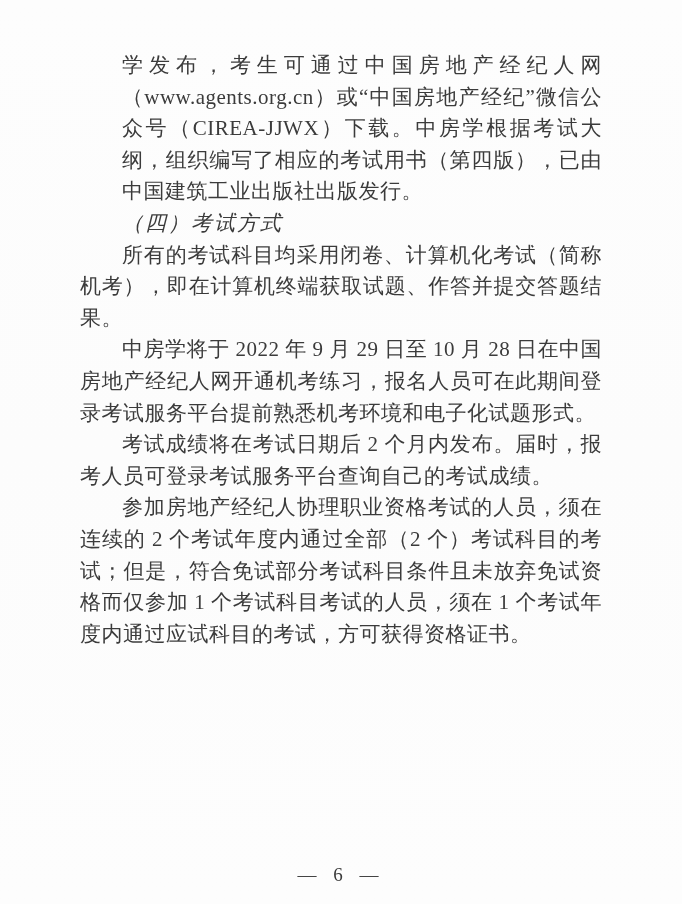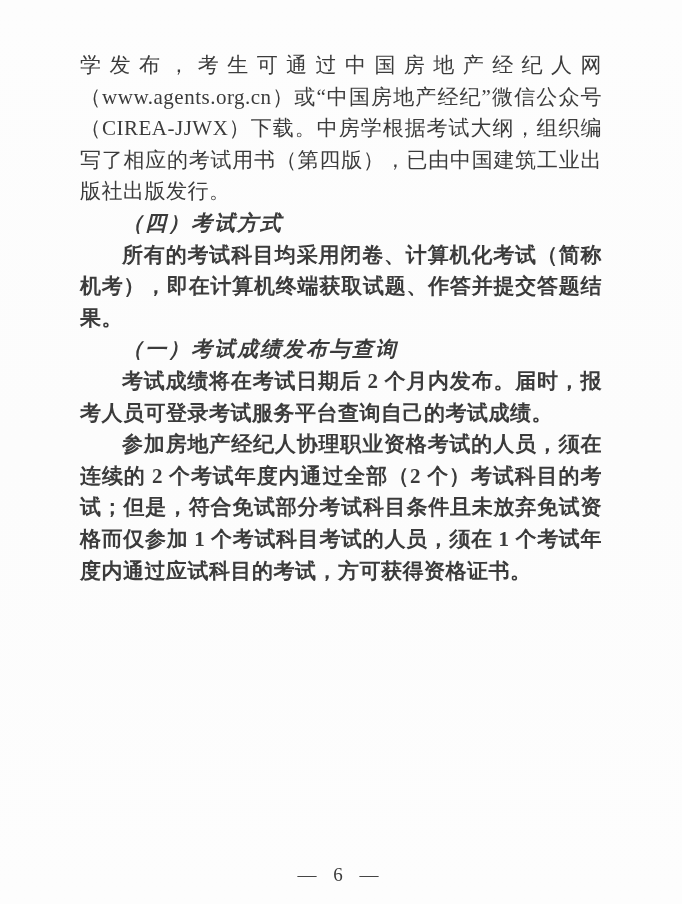--- a/index.html
+++ b/index.html
@@ -30,24 +30,24 @@
     font-size: 21px;
     line-height: 31.6px;
     text-align: justify;
     text-justify: inter-character;
     margin: 0;
     letter-spacing: 0.5px;
     color: #3b3b3b;
   }
   .para.indent {
     text-indent: 2em;
-    font-weight: bold;
   }
   .para.body-continuation {
     text-indent: 0;
+    margin-left: 42px;
   }
   .para.subheading {
     font-style: italic;
     letter-spacing: 2px;
   }
   .para.heading {
     font-family: "Liberation Sans", sans-serif;
     font-weight: bold;
     letter-spacing: 1.5px;
     color: #2e2e2e;
@@ -67,20 +67,20 @@
   }
 </style>
 </head>
 <body>
 
 <div class="page">
   <div class="doc-body" id="doc-body">
       <p class="para body-continuation">学发布，考生可通过中国房地产经纪人网（www.agents.org.cn）或“中国房地产经纪”微信公众号（CIREA-JJWX）下载。中房学根据考试大纲，组织编写了相应的考试用书（第四版），已由中国建筑工业出版社出版发行。</p>
       <p class="para subheading indent">（四）考试方式</p>
       <p class="para body indent">所有的考试科目均采用闭卷、计算机化考试（简称机考），即在计算机终端获取试题、作答并提交答题结果。</p>
-      <p class="para subheading indent">（一）考试成绩发布与查询</p>
+      <p class="para body indent">中房学将于 2022 年 9 月 29 日至 10 月 28 日在中国房地产经纪人网开通机考练习，报名人员可在此期间登录考试服务平台提前熟悉机考环境和电子化试题形式。</p>
       <p class="para body indent">考试成绩将在考试日期后 2 个月内发布。届时，报考人员可登录考试服务平台查询自己的考试成绩。</p>
       <p class="para body indent">参加房地产经纪人协理职业资格考试的人员，须在连续的 2 个考试年度内通过全部（2 个）考试科目的考试；但是，符合免试部分考试科目条件且未放弃免试资格而仅参加 1 个考试科目考试的人员，须在 1 个考试年度内通过应试科目的考试，方可获得资格证书。</p>
     </div>
   <div class="footer">
     <span class="page-number">— 6 —</span>
   </div>
 </div>
 
 </body></html>

